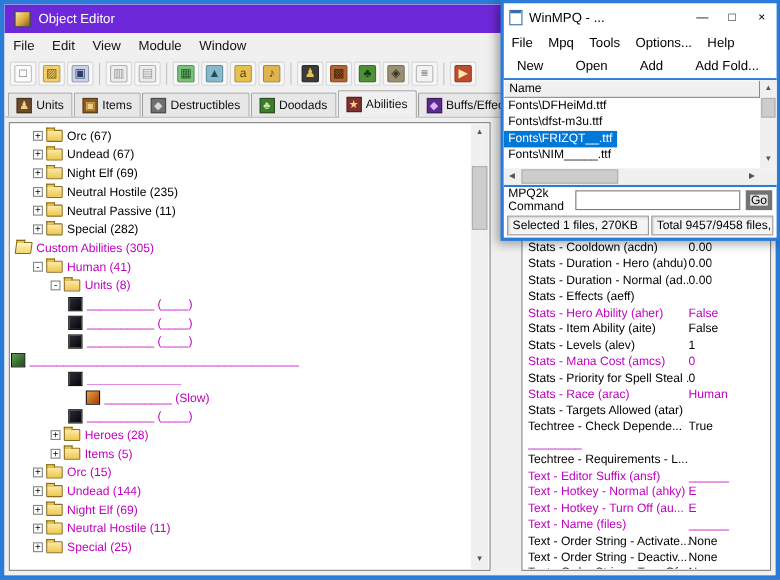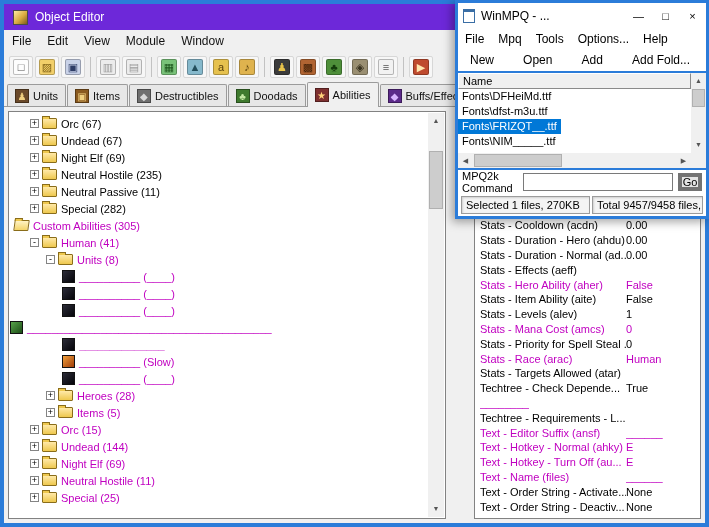--- a/index.html
+++ b/index.html
@@ -230,21 +230,21 @@
               <span class="mod">__________ (____)</span>
             </div>
             <div class="trow" style="">
               <span class="abico ability-green"></span>
               <span class="mod">________________________________________</span>
             </div>
             <div class="trow" style="padding-left: 52px; font-weight: bold;">
               <span class="abico ability-dark"></span>
               <span class="mod">______________</span>
             </div>
-            <div class="trow" style="padding-left: 52px;">
+            <div class="trow" style="padding-left: 68px;">
               <span class="abico ability-orange"></span>
               <span class="mod">__________ (Slow)</span>
             </div>
             <div class="trow" style="padding-left: 52px;">
               <span class="abico ability-dark"></span>
               <span class="mod">__________ (____)</span>
             </div>
             <div class="trow" style="padding-left: 36px;">
               <span class="pbox">+</span>
               <span class="fold"></span>

